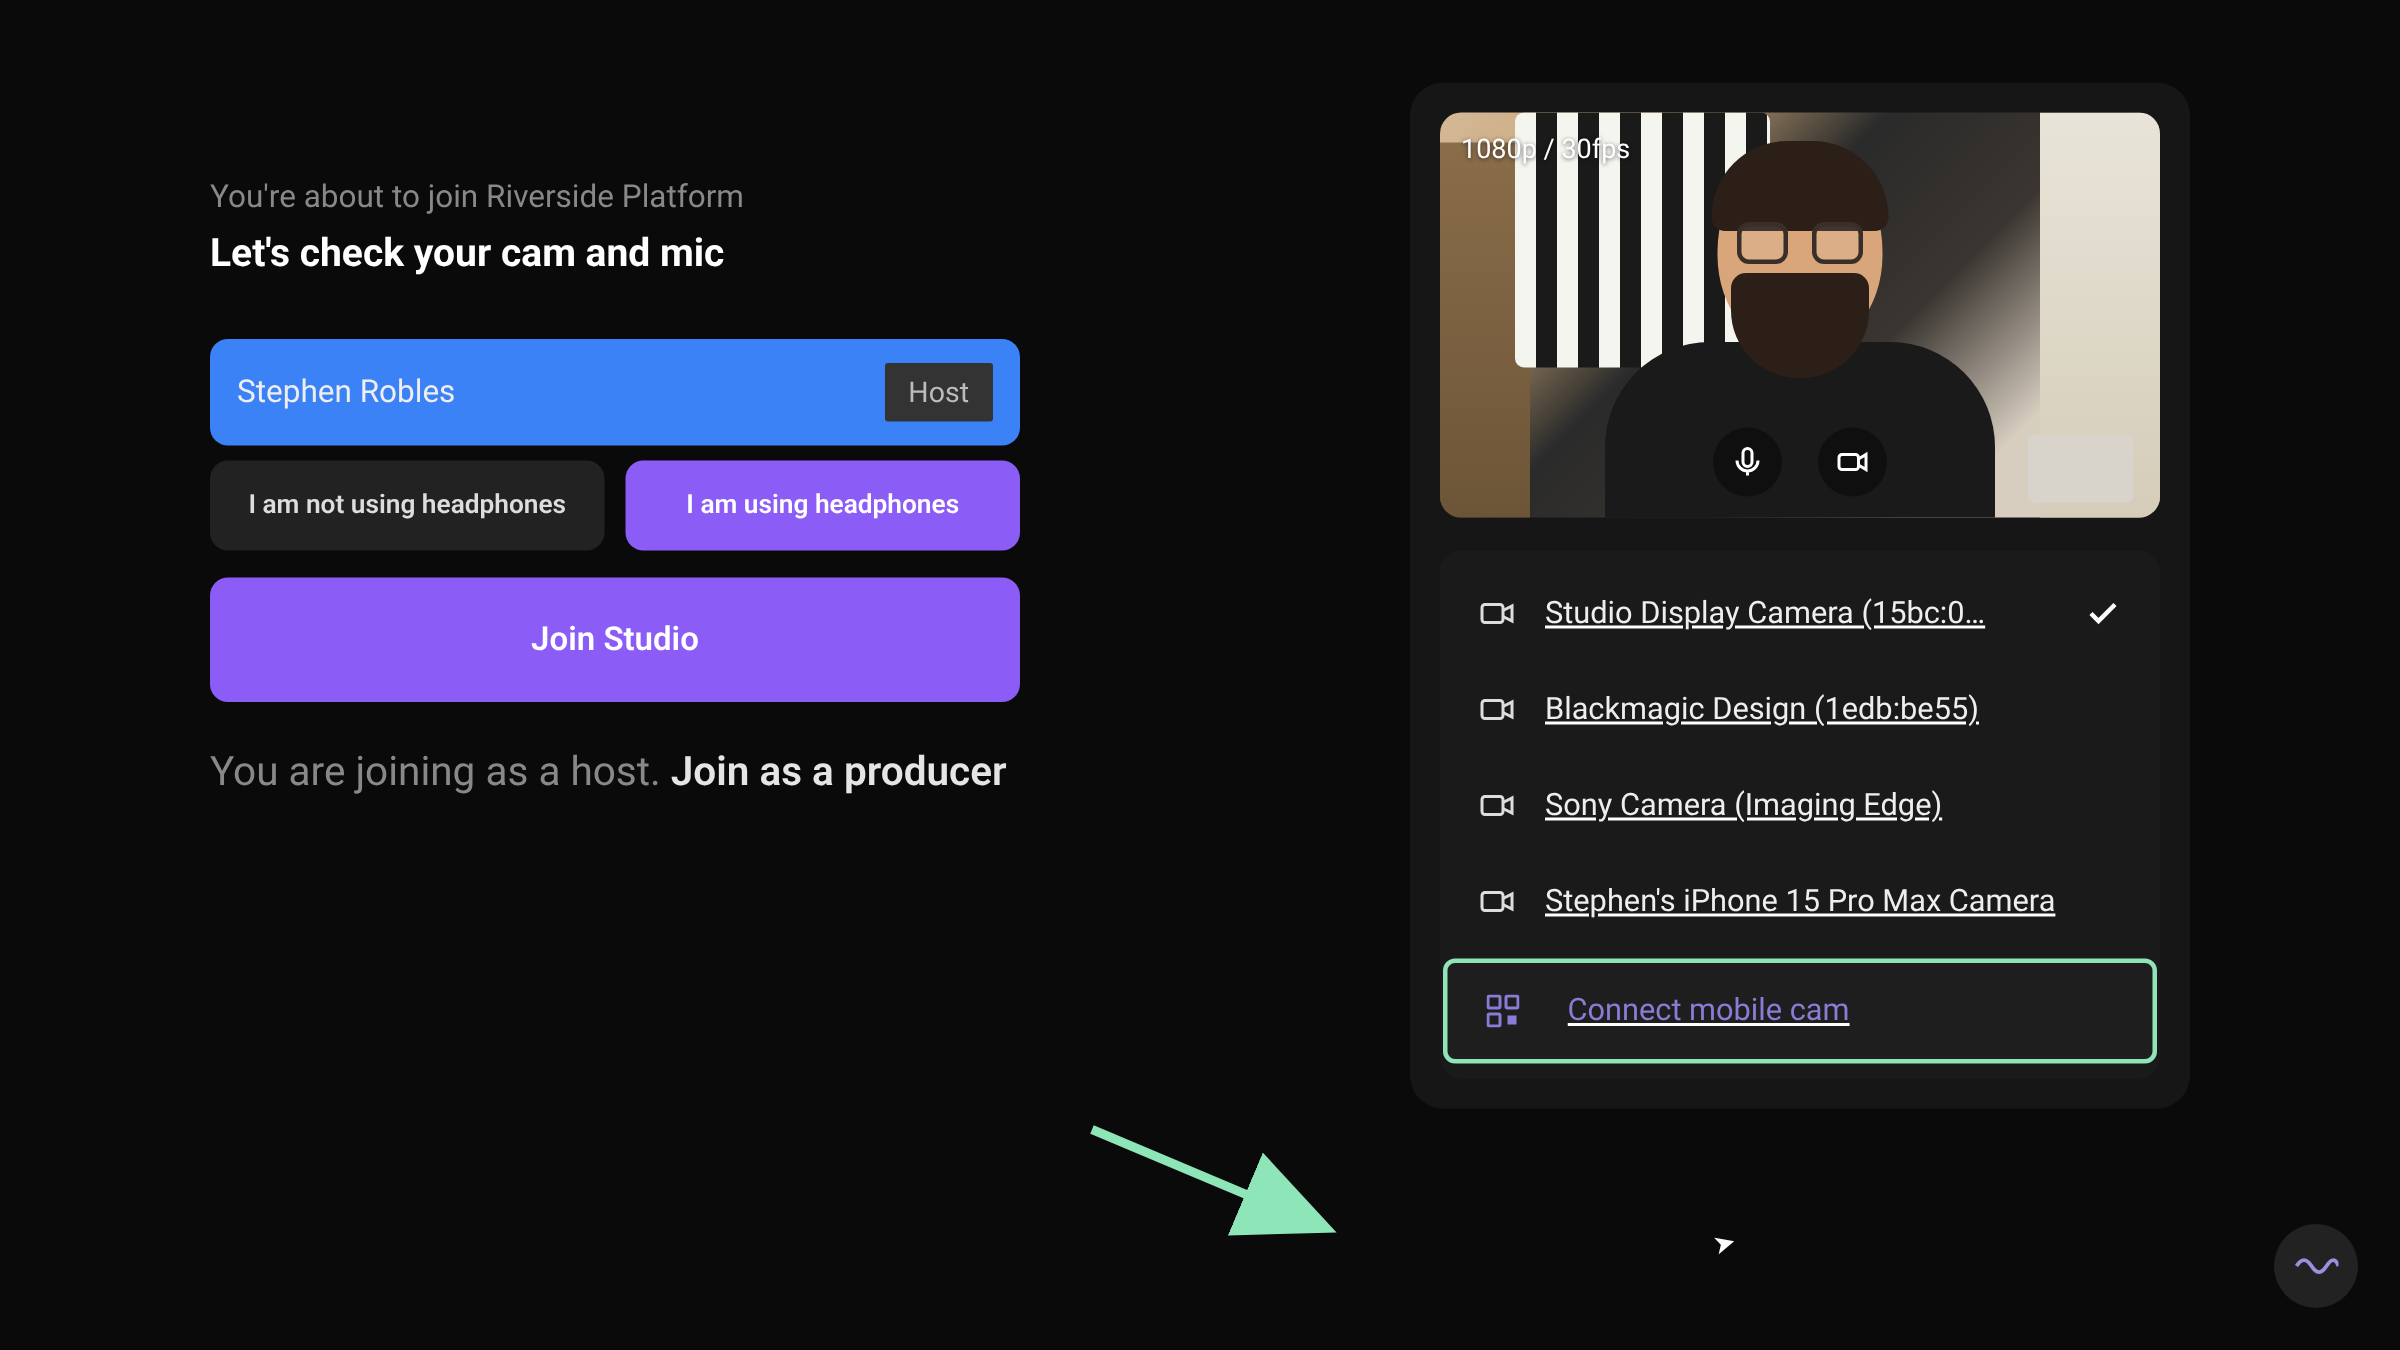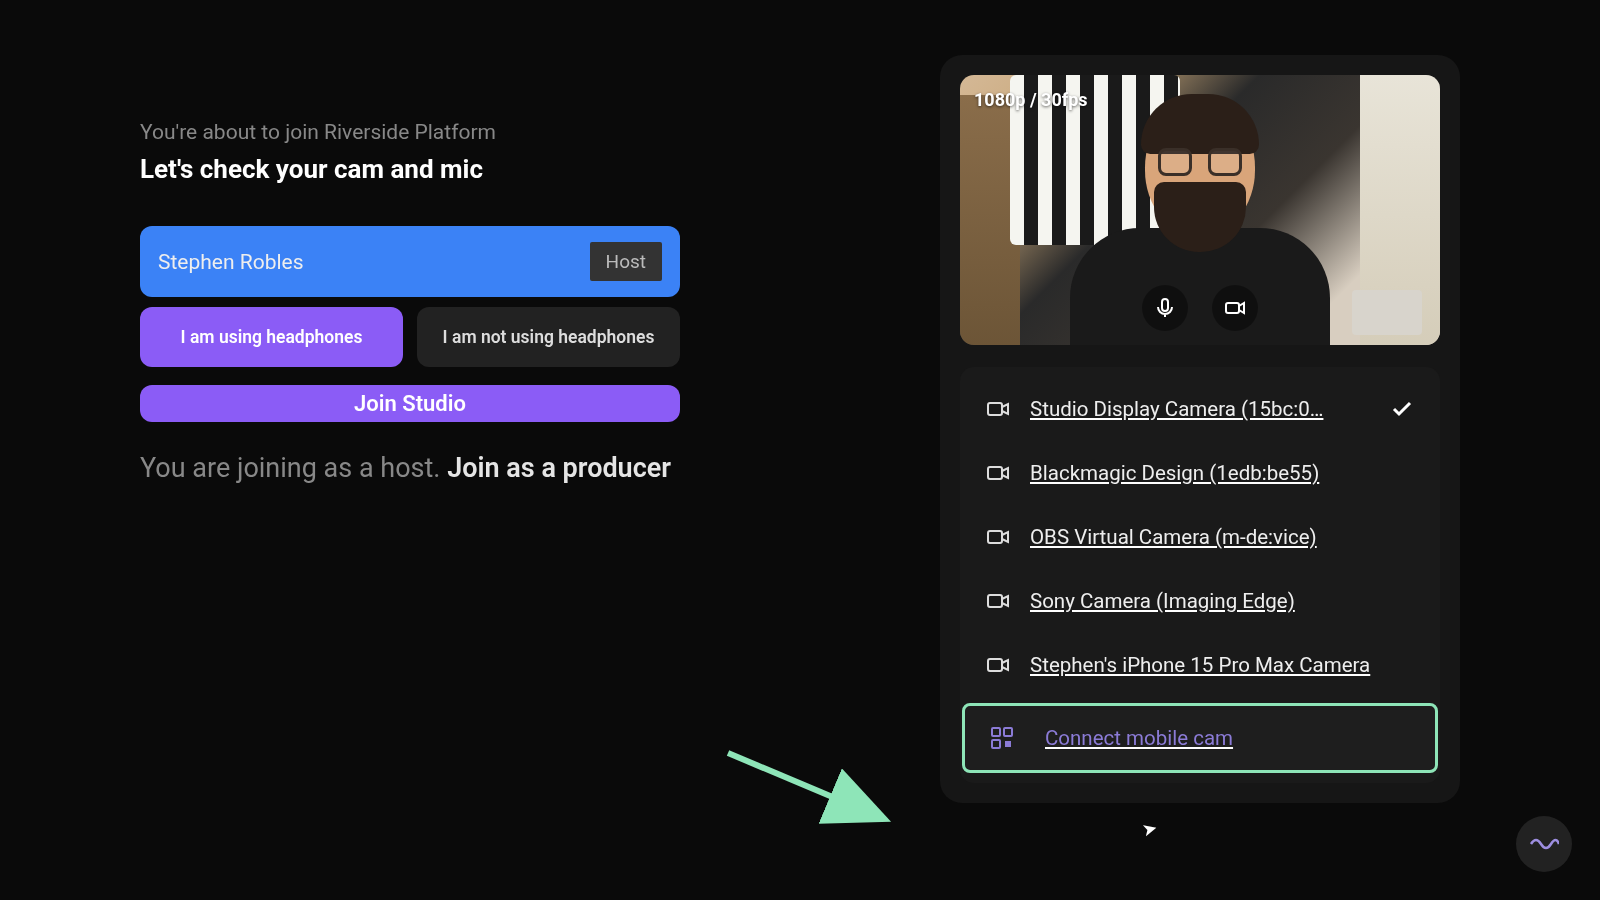--- a/index.html
+++ b/index.html
@@ -80,21 +80,21 @@
   .hp-btn.active {
     background: #8b5cf6;
     color: #fff;
   }
   .join-btn {
     width: 100%;
     background: #8b5cf6;
     color: #fff;
     border: none;
     border-radius: 12px;
-    padding: 6px;
+    padding: 29px;
     font-size: 22px;
     font-weight: 600;
     cursor: pointer;
     margin-bottom: 30px;
     font-family: inherit;
   }
   .join-hint {
     color: #888;
     font-size: 27px;
   }
@@ -210,21 +210,21 @@
     bottom: 10px;
     width: 70px; height: 45px;
     background: #d8d4cc;
     border-radius: 4px;
   }
   .video-badge {
     position: absolute;
     left: 14px; top: 14px;
     color: #fff;
     font-size: 18px;
-    font-weight: 700;
+    font-weight: 400;
     text-shadow: 0 1px 3px rgba(0,0,0,0.6);
   }
   .preview-controls {
     position: absolute;
     left: 50%;
     bottom: 14px;
     transform: translateX(-50%);
     display: flex;
     gap: 24px;
   }
@@ -325,22 +325,22 @@
   <div class="left-panel">
     <div class="subtitle">You're about to join Riverside Platform</div>
     <div class="title">Let's check your cam and mic</div>
 
     <div class="name-input-row">
       <input class="name-input" value="Stephen Robles" style="">
       <span class="role-badge">Host</span>
     </div>
 
     <div class="headphone-row">
+      <button class="hp-btn inactive">I am not using headphones</button>
       <button class="hp-btn active">I am using headphones</button>
-      <button class="hp-btn inactive">I am not using headphones</button>
     </div>
 
     <button class="join-btn">Join Studio</button>
 
     <div class="join-hint">
       <span>You are joining as a host. </span><span class="producer-link">Join as a producer</span>
     </div>
   </div>
 
   <div class="right-panel">
@@ -396,27 +396,20 @@
               <rect x="2" y="4" width="14" height="12" rx="2"></rect>
               <path d="M16 8l6-3v10l-6-3"></path>
             </svg>
           <span class="label">Blackmagic Design (1edb:be55)</span>
         </div>
         <div class="dd-item">
           <svg class="cam-icon" viewBox="0 0 24 20" fill="none" stroke="#ddd" stroke-width="2">
               <rect x="2" y="4" width="14" height="12" rx="2"></rect>
               <path d="M16 8l6-3v10l-6-3"></path>
             </svg>
-          <span class="label">OBS Virtual Camera (m-de:vice)</span>
-        </div>
-        <div class="dd-item">
-          <svg class="cam-icon" viewBox="0 0 24 20" fill="none" stroke="#ddd" stroke-width="2">
-              <rect x="2" y="4" width="14" height="12" rx="2"></rect>
-              <path d="M16 8l6-3v10l-6-3"></path>
-            </svg>
           <span class="label">Sony Camera (Imaging Edge)</span>
         </div>
         <div class="dd-item">
           <svg class="cam-icon" viewBox="0 0 24 20" fill="none" stroke="#ddd" stroke-width="2">
               <rect x="2" y="4" width="14" height="12" rx="2"></rect>
               <path d="M16 8l6-3v10l-6-3"></path>
             </svg>
           <span class="label">Stephen's iPhone 15 Pro Max Camera</span>
         </div>
         <div class="dd-item connect">

